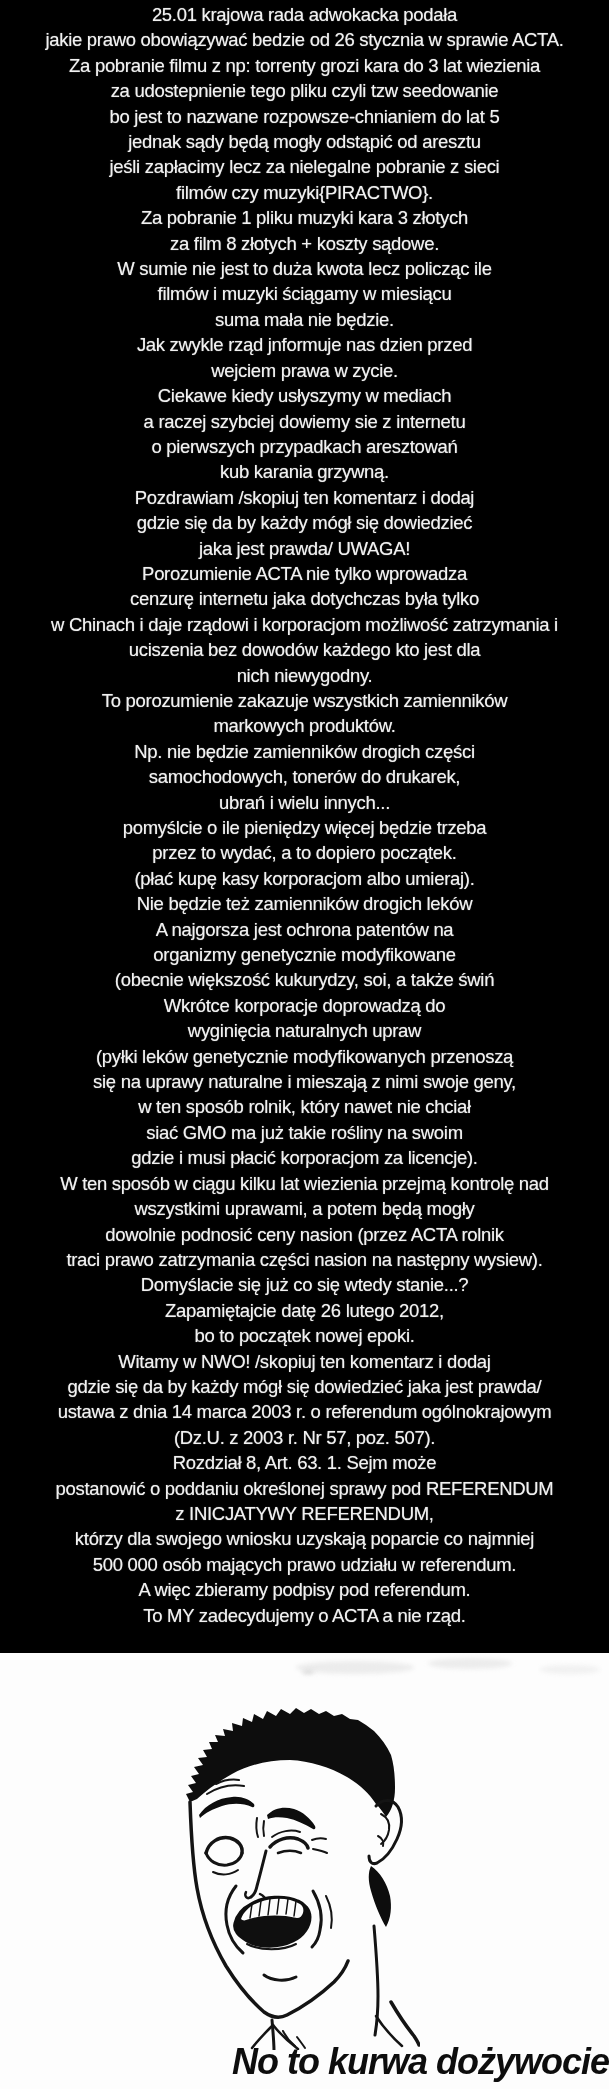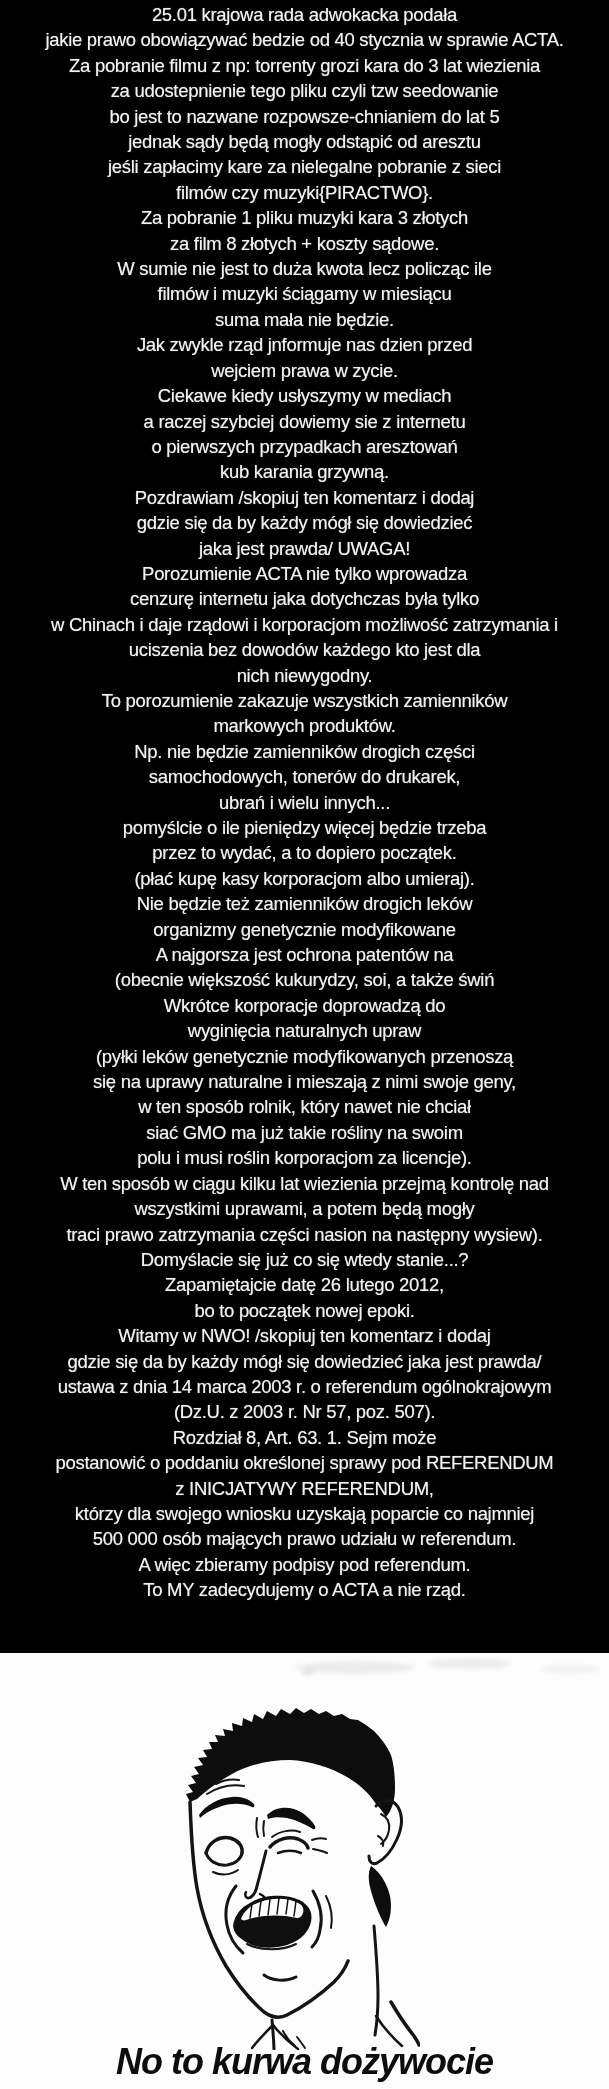--- a/index.html
+++ b/index.html
@@ -39,42 +39,42 @@
   .s4{left:302px;top:17px;width:12px;height:4px;background:#d9d9d9;}
   .face-svg{position:absolute;left:140px;top:37px;}
   .ln{fill:none;stroke:#141414;stroke-linecap:round;stroke-linejoin:round;}
   .w2{stroke-width:2px;}
   .w25{stroke-width:2.5px;}
   .w3{stroke-width:3px;}
   .w35{stroke-width:3.5px;}
   .caption{
     position:absolute;bottom:6px;left:0;
     width:609px;
-    text-align:center;
+    text-align:right;
     font-style:italic;
     font-weight:700;
     font-size:36px;
     letter-spacing:-1px;
     color:#0d0d0d;
     white-space:nowrap;
   }
 </style>
 </head>
 <body>
 
 <div class="stage">
 
   <div class="text-panel">
       <div class="line">25.01 krajowa rada adwokacka podała</div>
-      <div class="line">jakie prawo obowiązywać bedzie od 40 stycznia w sprawie ACTA.</div>
+      <div class="line">jakie prawo obowiązywać bedzie od 26 stycznia w sprawie ACTA.</div>
       <div class="line">Za pobranie filmu z np: torrenty grozi kara do 3 lat wiezienia</div>
       <div class="line">za udostepnienie tego pliku czyli tzw seedowanie</div>
       <div class="line">bo jest to nazwane rozpowsze-chnianiem do lat 5</div>
       <div class="line">jednak sądy będą mogły odstąpić od aresztu</div>
-      <div class="line">jeśli zapłacimy kare za nielegalne pobranie z sieci</div>
+      <div class="line">jeśli zapłacimy lecz za nielegalne pobranie z sieci</div>
       <div class="line">filmów czy muzyki{PIRACTWO}.</div>
       <div class="line">Za pobranie 1 pliku muzyki kara 3 złotych</div>
       <div class="line">za film 8 złotych + koszty sądowe.</div>
       <div class="line">W sumie nie jest to duża kwota lecz policząc ile</div>
       <div class="line">filmów i muzyki ściągamy w miesiącu</div>
       <div class="line">suma mała nie będzie.</div>
       <div class="line">Jak zwykle rząd jnformuje nas dzien przed</div>
       <div class="line">wejciem prawa w zycie.</div>
       <div class="line">Ciekawe kiedy usłyszymy w mediach</div>
       <div class="line">a raczej szybciej dowiemy sie z internetu</div>
@@ -90,32 +90,33 @@
       <div class="line">nich niewygodny.</div>
       <div class="line">To porozumienie zakazuje wszystkich zamienników</div>
       <div class="line">markowych produktów.</div>
       <div class="line">Np. nie będzie zamienników drogich części</div>
       <div class="line">samochodowych, tonerów do drukarek,</div>
       <div class="line">ubrań i wielu innych...</div>
       <div class="line">pomyślcie o ile pieniędzy więcej będzie trzeba</div>
       <div class="line">przez to wydać, a to dopiero początek.</div>
       <div class="line">(płać kupę kasy korporacjom albo umieraj).</div>
       <div class="line">Nie będzie też zamienników drogich leków</div>
+      <div class="line">A najgorsza jest ochrona patentów na</div>
       <div class="line">organizmy genetycznie modyfikowane</div>
-      <div class="line">A najgorsza jest ochrona patentów na</div>
       <div class="line">(obecnie większość kukurydzy, soi, a także świń</div>
       <div class="line">Wkrótce korporacje doprowadzą do</div>
       <div class="line">wyginięcia naturalnych upraw</div>
       <div class="line">(pyłki leków genetycznie modyfikowanych przenoszą</div>
       <div class="line">się na uprawy naturalne i mieszają z nimi swoje geny,</div>
       <div class="line">w ten sposób rolnik, który nawet nie chciał</div>
       <div class="line">siać GMO ma już takie rośliny na swoim</div>
-      <div class="line">polu i musi roślin korporacjom za licencje).</div>
+      <div class="line">gdzie i musi płacić korporacjom za licencje).</div>
       <div class="line">W ten sposób w ciągu kilku lat wiezienia przejmą kontrolę nad</div>
       <div class="line">wszystkimi uprawami, a potem będą mogły</div>
+      <div class="line">dowolnie podnosić ceny nasion (przez ACTA rolnik</div>
       <div class="line">traci prawo zatrzymania części nasion na następny wysiew).</div>
       <div class="line">Domyślacie się już co się wtedy stanie...?</div>
       <div class="line">Zapamiętajcie datę 26 lutego 2012,</div>
       <div class="line">bo to początek nowej epoki.</div>
       <div class="line">Witamy w NWO! /skopiuj ten komentarz i dodaj</div>
       <div class="line">gdzie się da by każdy mógł się dowiedzieć jaka jest prawda/</div>
       <div class="line">ustawa z dnia 14 marca 2003 r. o referendum ogólnokrajowym</div>
       <div class="line">(Dz.U. z 2003 r. Nr 57, poz. 507).</div>
       <div class="line">Rozdział 8, Art. 63. 1. Sejm może</div>
       <div class="line">postanowić o poddaniu określonej sprawy pod REFERENDUM</div>

